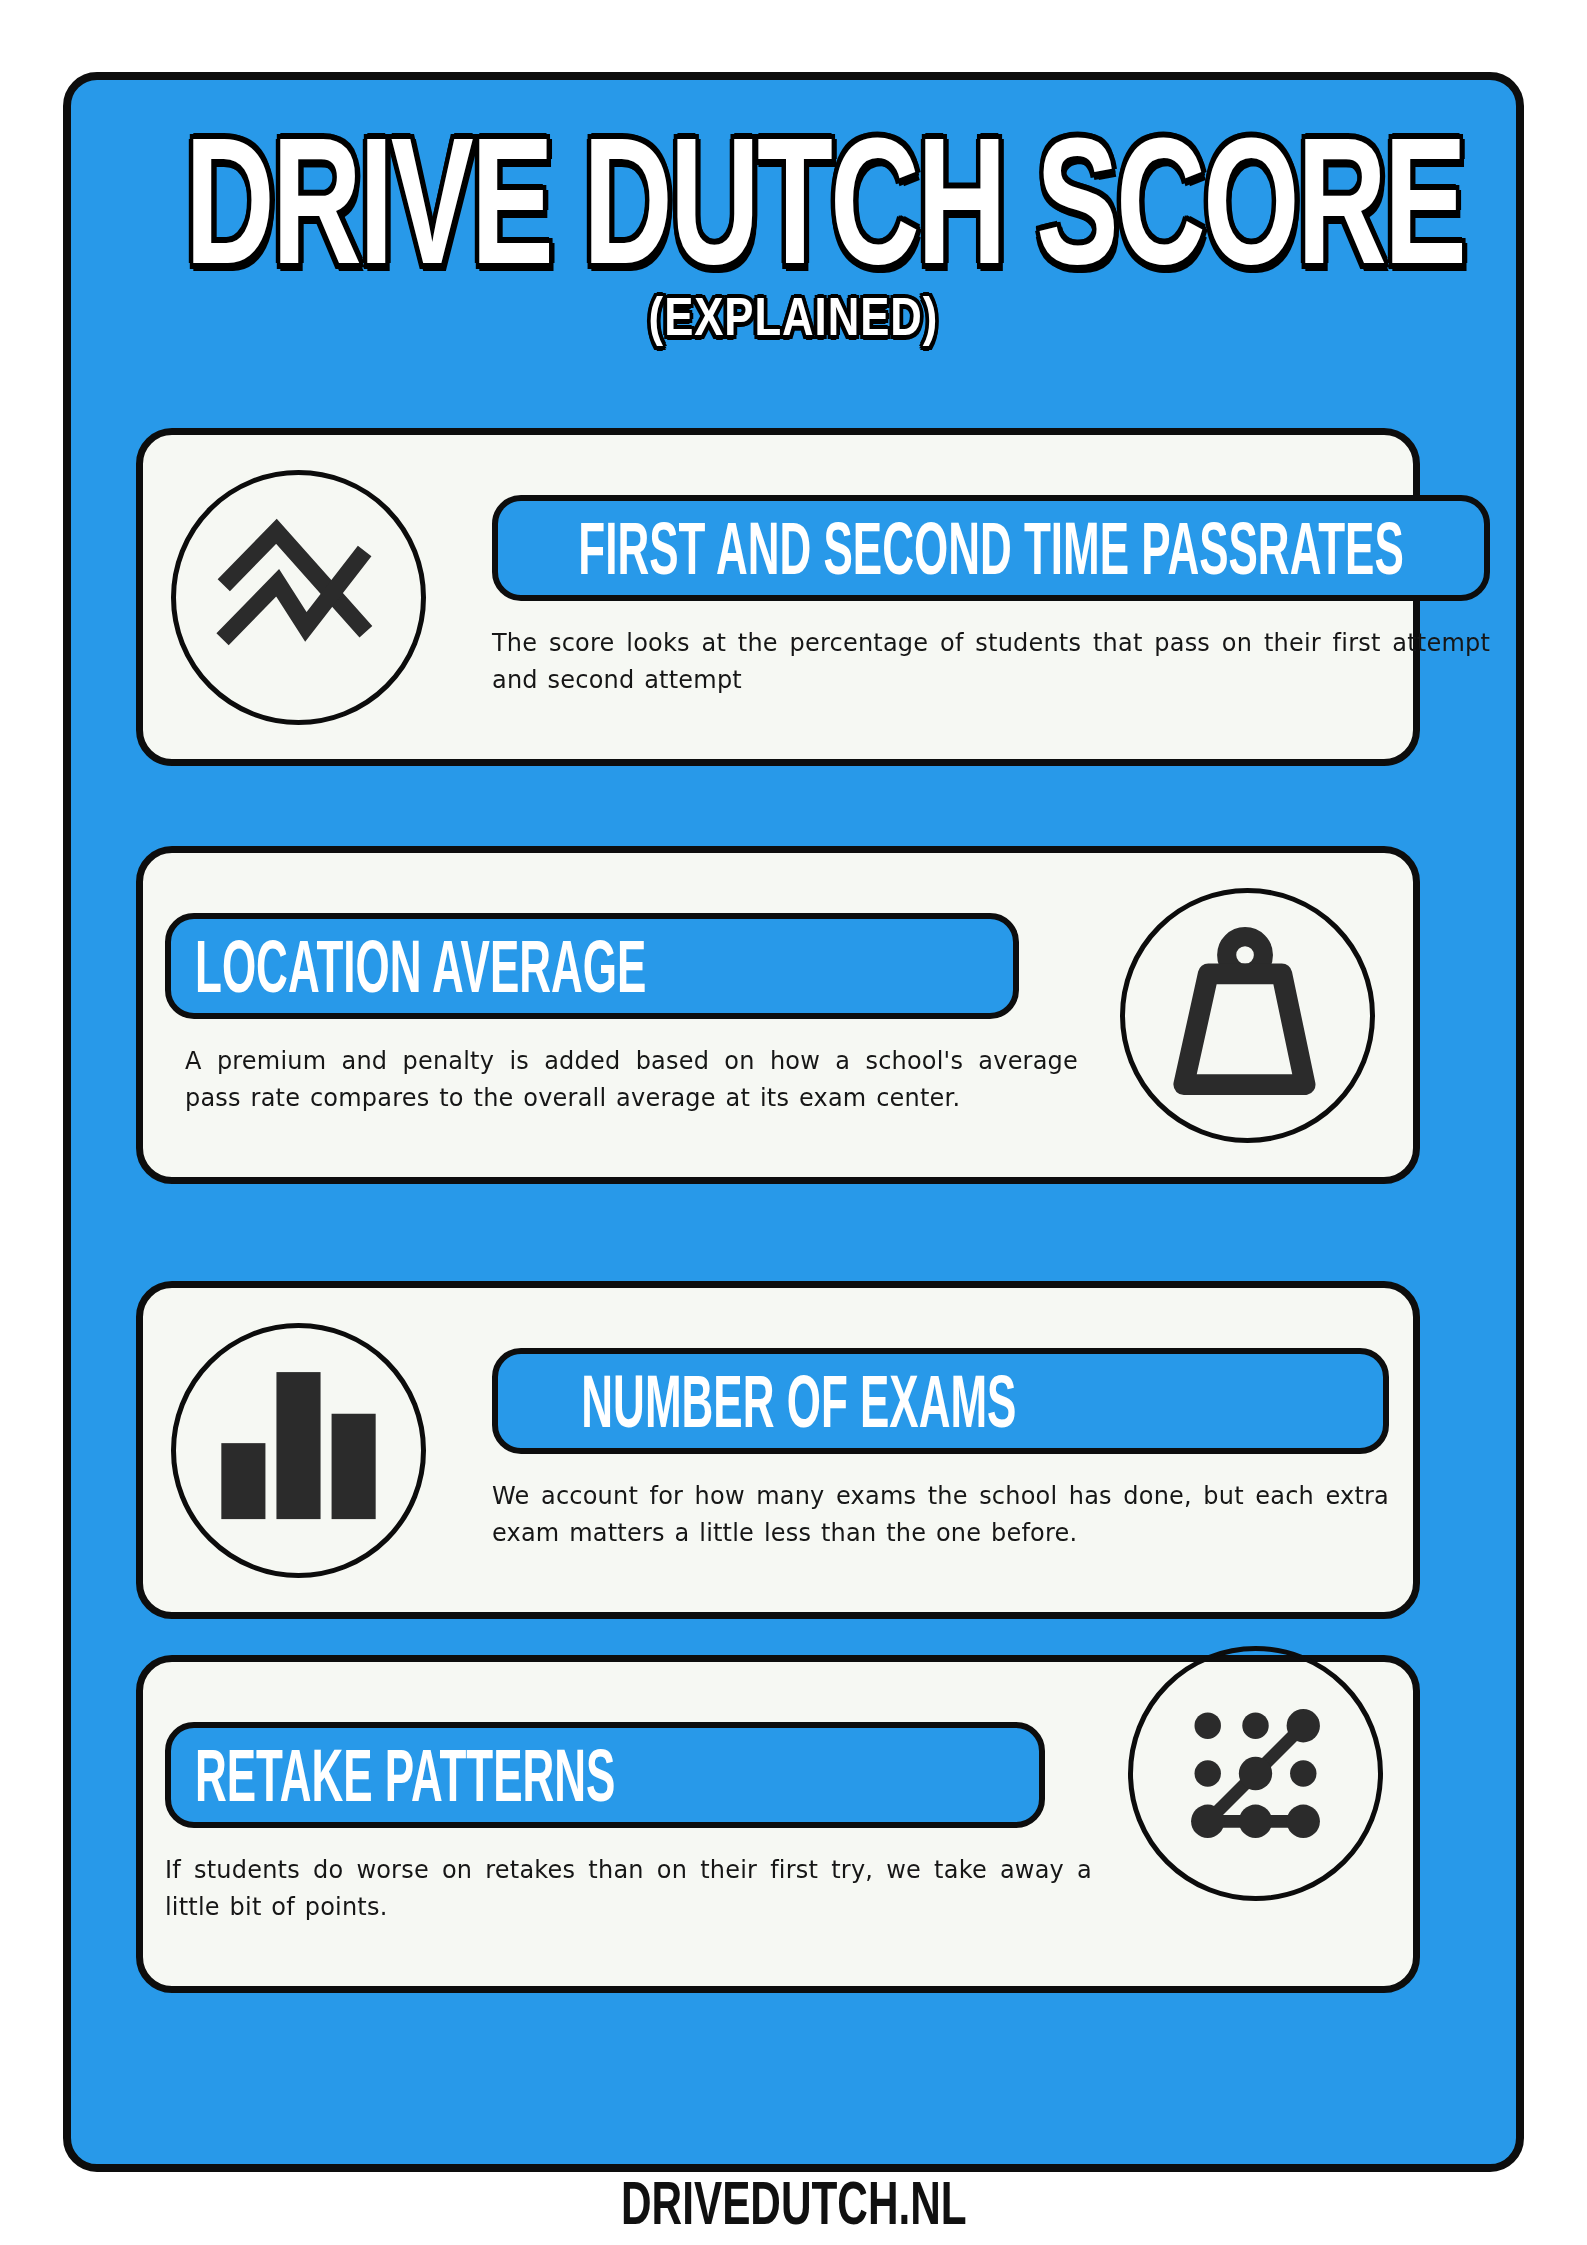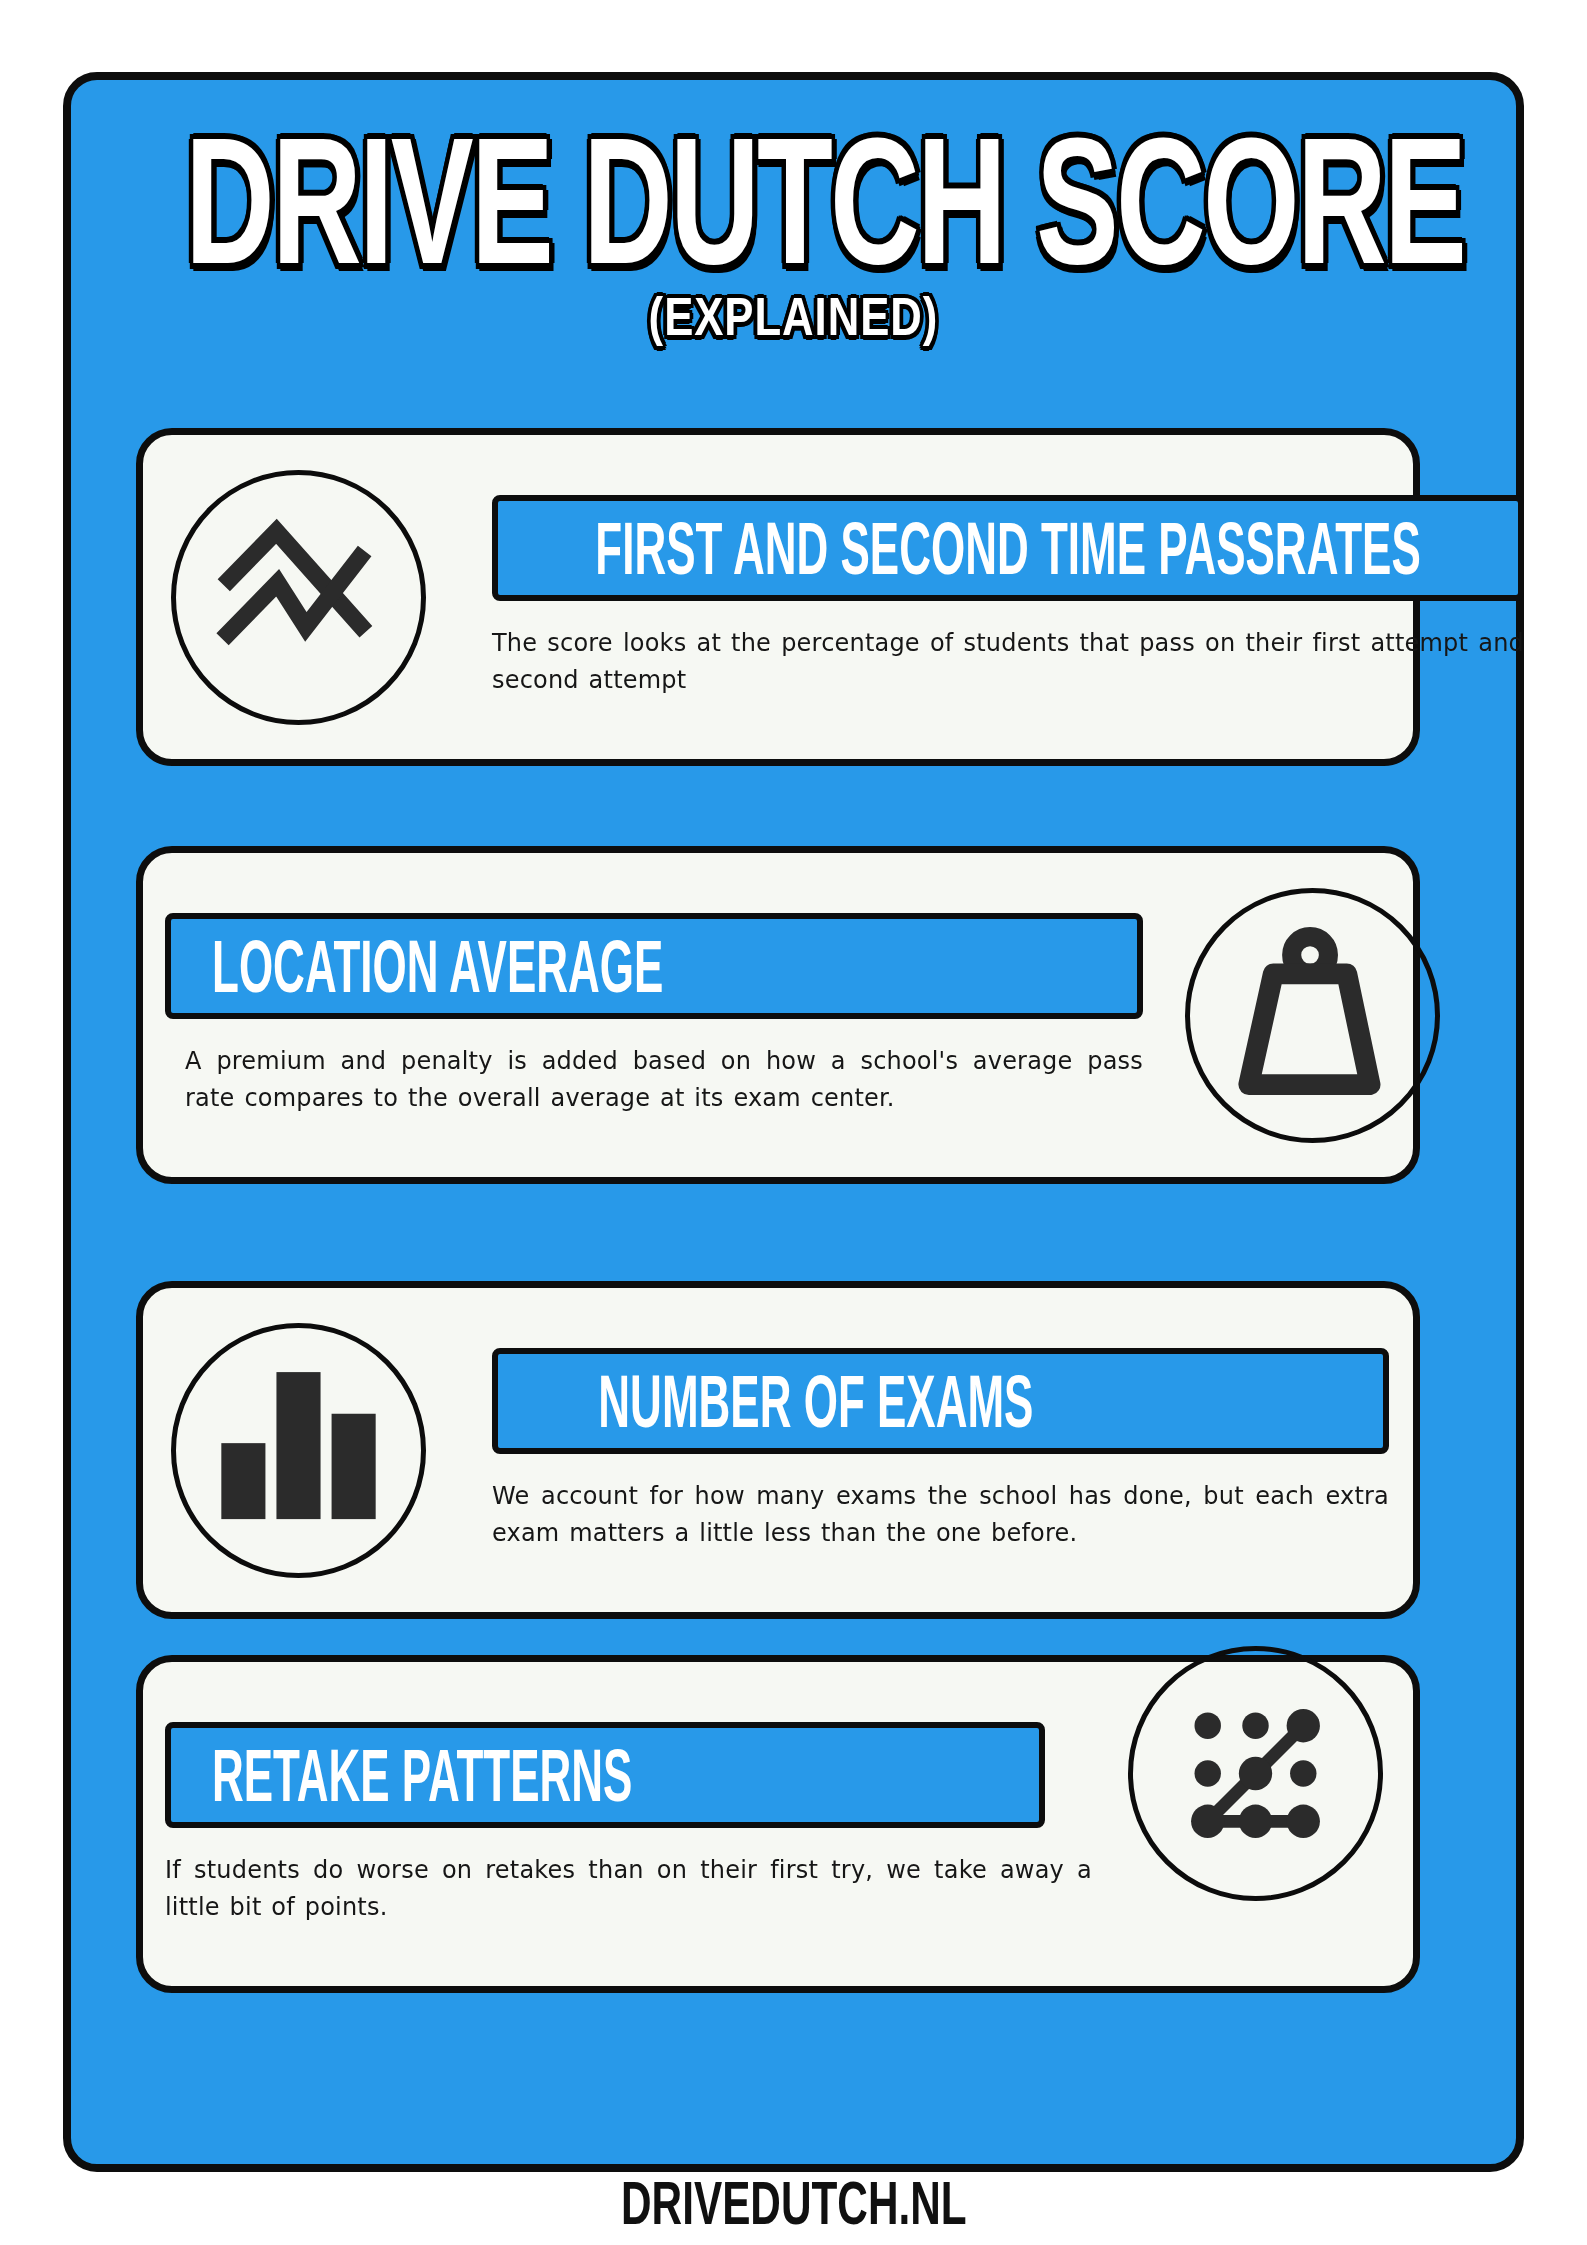--- a/index.html
+++ b/index.html
@@ -51,27 +51,27 @@
     background:transparent;
   }
   .icon-circle svg { width:245px; height:245px; display:block; }
   .card-1 .content, .card-3 .content { flex:1; margin-left:66px; }
   .card-2 .content { flex:1; margin-right:42px; }
   .card-4 .content { flex:1; margin-right:36px; }
   .circle-raised { align-self:flex-start; margin-top:-16px; }
   
   .badge {
     display:flex; align-items:center; box-sizing:border-box; height:106px;
-    background:#2899e9; border:6px solid #0d0d0d; border-radius:8px;
-    padding:0 41px;
+    background:#2899e9; border:6px solid #0d0d0d; border-radius:29px;
+    padding:0 24px;
   }
   .badge-center { justify-content:center; }
   .badge-right  { justify-content:flex-start; }
   .badge-left   { justify-content:flex-start; }
-  .badge-w2 { width:978px; }
+  .badge-w2 { width:854px; }
   .badge-w4 { width:880px; }
   .badge-text {
     display:inline-block; font-family:"Liberation Sans", sans-serif;
     font-weight:700; font-size:50px; line-height:1; color:#ffffff;
     transform:scale(0.88,1.5); white-space:nowrap;
   }
   .badge-center .badge-text { transform-origin:center; }
   .badge-left   .badge-text { transform-origin:left center; }
   .badge-right  .badge-text { transform-origin:right center; }
   

